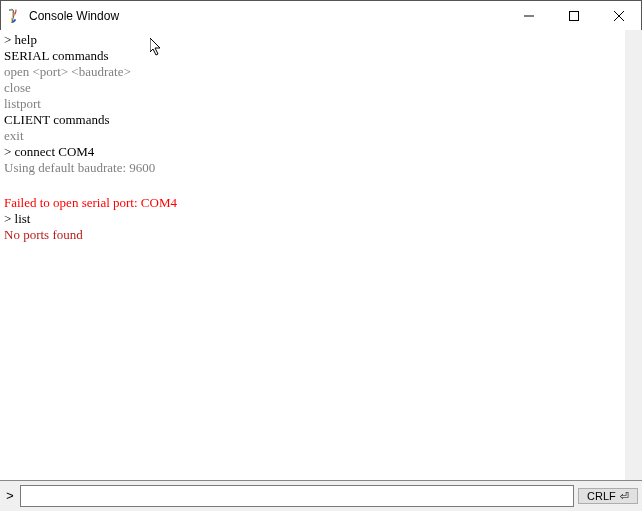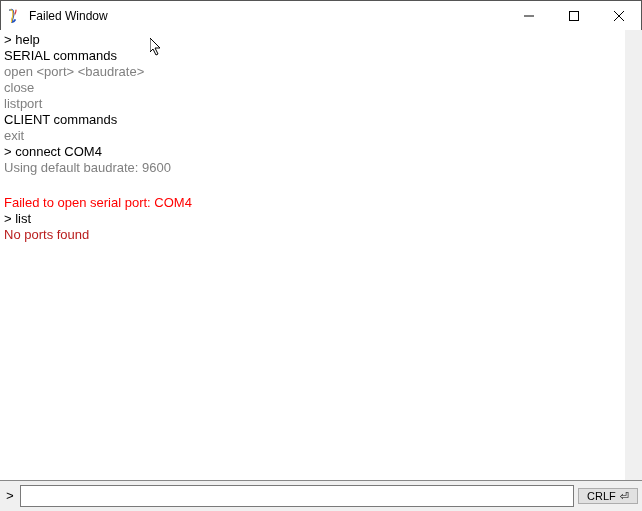--- a/index.html
+++ b/index.html
@@ -63,21 +63,21 @@
     }
     .scroll-track {
       position: absolute;
       right: 0;
       top: 0;
       bottom: 0;
       width: 17px;
       background: #f0f0f0;
     }
     .console-text {
-      font-family: Liberation Sans, sans-serif;
+      font-family: Liberation Serif, serif;
       font-size: 13px;
       line-height: 16px;
       white-space: pre;
       padding: 2px 4px;
       color: #000;
     }
     .line { display: block; }
     .c-black { color: #000; }
     .c-gray  { color: #808080; }
     .c-red   { color: #ff0000; margin-top: 19px; }
@@ -134,21 +134,21 @@
 <body>
 
 <div class="titlebar">
   <span class="app-icon">
     <svg width="16" height="16" viewBox="0 0 16 16">
       <path d="M3 2 Q5 1 6 3 Q7 6 6 9 Q5 12 5 14 Q7 14 8 12" stroke="#1e4fbf" stroke-width="1.8" fill="none" stroke-linecap="round"></path>
       <path d="M3 2 Q4.5 1.2 5.5 3 Q6.5 6 5.5 9 Q4.5 12 4.5 14" stroke="#ffcc33" stroke-width="1.2" fill="none" stroke-linecap="round"></path>
       <path d="M9 2 Q9 4 8 6" stroke="#d33" stroke-width="1.2" fill="none" stroke-linecap="round"></path>
     </svg>
   </span>
-  <span class="app-title">Failed Window</span>
+  <span class="app-title">Console Window</span>
   <div class="win-controls">
     <div class="win-btn">
       <svg width="10" height="10">
           <line x1="0" y1="5" x2="10" y2="5" stroke="#000" stroke-width="1"></line>
         </svg>
     </div>
     <div class="win-btn">
       <svg width="10" height="10">
           <rect x="0.5" y="0.5" width="9" height="9" stroke="#000" stroke-width="1" fill="none"></rect>
         </svg>

